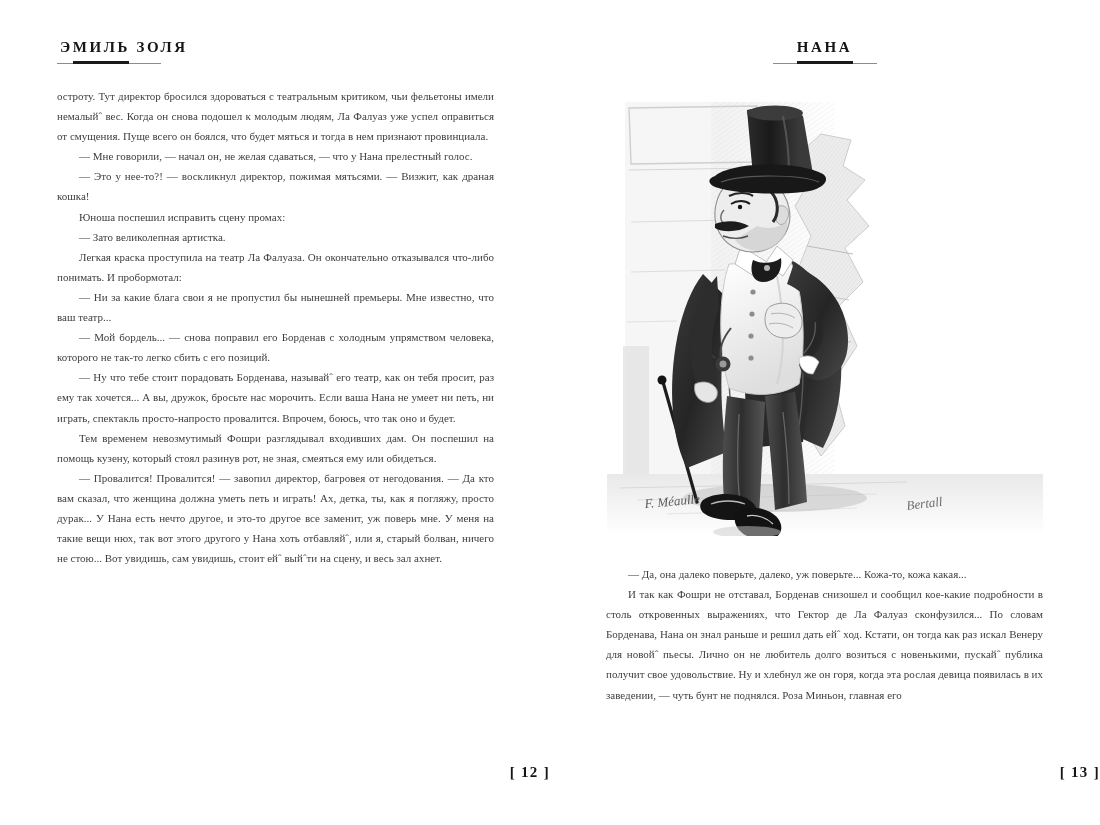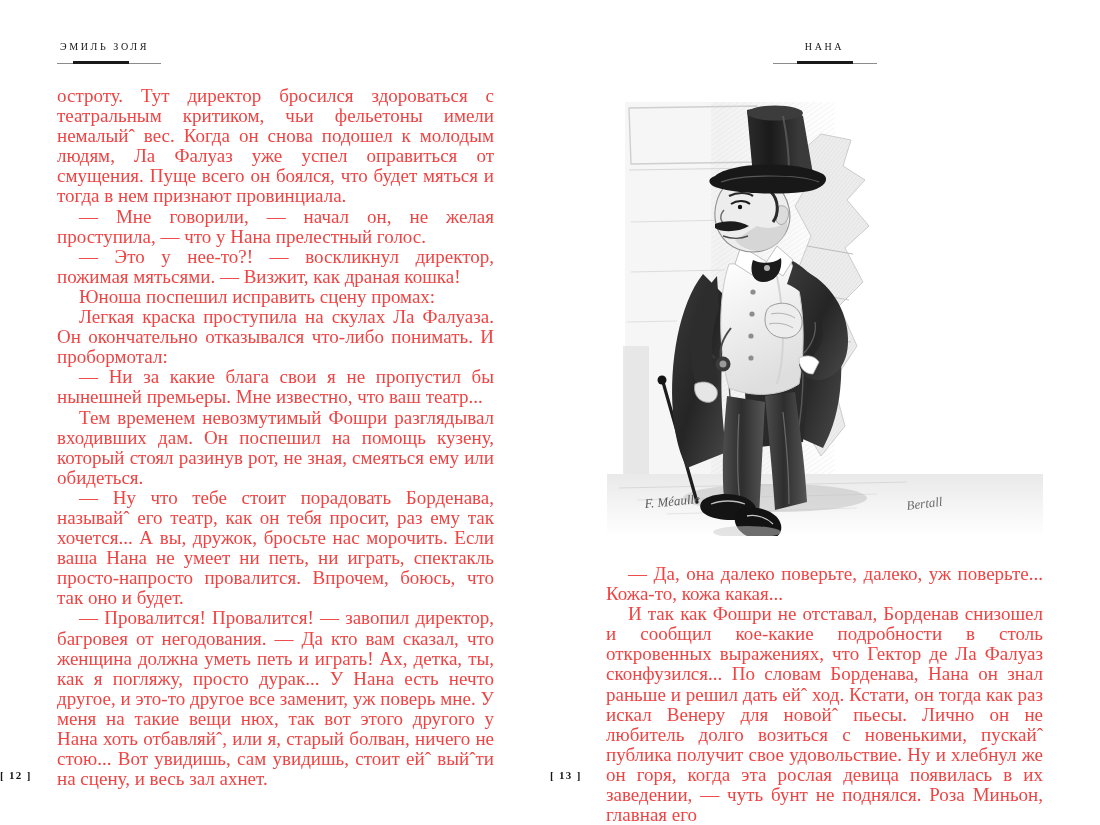--- a/index.html
+++ b/index.html
@@ -30,23 +30,23 @@
   }
   .page-left  { width: 550px; padding: 40px 56px 0 57px; }
   .page-right { width: 550px; padding: 40px 57px 0 56px; }
 
   
   .running-head {
     height: 46px;
     position: relative;
   }
   .rh-text {
-    font-size: 10px;
+    font-size: 15px;
     letter-spacing: 2.6px;
-    font-weight: 400;
+    font-weight: 700;
     text-transform: uppercase;
     color: #151515;
     line-height: 14px;
   }
   .page-left .rh-text  { text-align: left;  padding-left: 3px; }
   .page-right .rh-text { text-align: center; }
 
   .rh-rule {
     position: relative;
     height: 4px;
@@ -66,26 +66,26 @@
   }
   
   .page-left .rh-rule .hair  { left: 0;   width: 104px; }
   .page-left .rh-rule .thick { left: 16px; width: 56px; }
   
   .page-right .rh-rule .hair  { left: 50%; width: 104px; transform: translateX(-50%); }
   .page-right .rh-rule .thick { left: 50%; width: 56px;  transform: translateX(-50%); }
 
   
   .body-text {
-    font-size: 19px;
+    font-size: 11px;
     line-height: 20.1px;
     text-align: justify;
     text-justify: inter-word;
     hyphens: manual;
-    color: #ef4444;
+    color: #404040;
   }
   .body-text p {
     margin: 0;
     text-indent: 22px;
   }
   .body-text p.noindent { text-indent: 0; }
 
   
   .illustration {
     position: relative;
@@ -97,22 +97,22 @@
   .illustration svg { display: block; }
 
   .illus-caption-space { height: 28px; }
 
   
   .folio {
     position: absolute;
     bottom: 44px;
     left: 0;
     width: 100%;
-    text-align: left;
-    font-size: 11px;
+    text-align: right;
+    font-size: 15px;
     font-weight: 700;
     letter-spacing: 1.3px;
     color: #151515;
   }
   .page-left .folio  { padding-right: 12px; }
   .page-right .folio { padding-right: 12px; }
 
   .sig {
     font-family: "Liberation Serif", serif;
     font-style: italic;
@@ -128,27 +128,29 @@
     <div class="running-head">
       <div class="rh-text">ЭМИЛЬ ЗОЛЯ</div>
       <div class="rh-rule">
         <span class="hair"></span>
         <span class="thick"></span>
       </div>
     </div>
 
     <div class="body-text">
       <p class="noindent">остроту. Тут директор бросился здороваться с театральным кри­тиком, чьи фельетоны имели немалыйˆ вес. Когда он снова по­дошел к молодым людям, Ла Фалуаз уже успел оправиться от смущения. Пуще всего он боялся, что будет мяться и тогда в нем признают провинциала.</p>
-      <p>— Мне говорили, — начал он, не желая проступила, — что у На­на прелестный голос.</p>
+      <p>— Мне говорили, — начал он, не желая сдаваться, — что у На­на прелестный голос.</p>
       <p>— Это у нее-то?! — воскликнул директор, пожимая мяться­ми. — Визжит, как драная кошка!</p>
       <p>Юноша поспешил исправить сцену промах:</p>
-      <p>Легкая краска проступила на скулах Ла Фалуаза. Он оконча­тельно отказывался что-либо понимать. И пробормотал:</p>
+      <p>— Зато великолепная артистка.</p>
+      <p>Легкая краска проступила на театр Ла Фалуаза. Он оконча­тельно отказывался что-либо понимать. И пробормотал:</p>
       <p>— Ни за какие блага свои я не пропустил бы нынешней пре­мьеры. Мне известно, что ваш театр...</p>
+      <p>— Мой бордель... — снова поправил его Борденав с холодным упрямством человека, которого не так-то легко сбить с его по­зиций.</p>
+      <p>— Ну что тебе стоит порадовать Борденава, называйˆ его театр, как он тебя просит, раз ему так хочется... А вы, дружок, бросьте нас морочить. Если ваша Нана не умеет ни петь, ни играть, спек­такль просто-напросто провалится. Впрочем, боюсь, что так оно и будет.</p>
       <p>Тем временем невозмутимый Фошри разглядывал входивших дам. Он поспешил на помощь кузену, который стоял разинув рот, не зная, смеяться ему или обидеться.</p>
-      <p>— Ну что тебе стоит порадовать Борденава, называйˆ его театр, как он тебя просит, раз ему так хочется... А вы, дружок, бросьте нас морочить. Если ваша Нана не умеет ни петь, ни играть, спек­такль просто-напросто провалится. Впрочем, боюсь, что так оно и будет.</p>
       <p>— Провалится! Провалится! — завопил директор, багровея от негодования. — Да кто вам сказал, что женщина должна уметь петь и играть! Ах, детка, ты, как я погляжу, просто дурак... У На­на есть нечто другое, и это-то другое все заменит, уж поверь мне. У меня на такие вещи нюх, так вот этого другого у Нана хоть от­бавляйˆ, или я, старый болван, ничего не стою... Вот увидишь, сам увидишь, стоит ейˆ выйˆти на сцену, и весь зал ахнет.</p>
     </div>
 
     <div class="folio">[ 12 ]</div>
   </div>
 
   <div class="page page-right">
 
     <div class="running-head">
       <div class="rh-text">НАНА</div>

